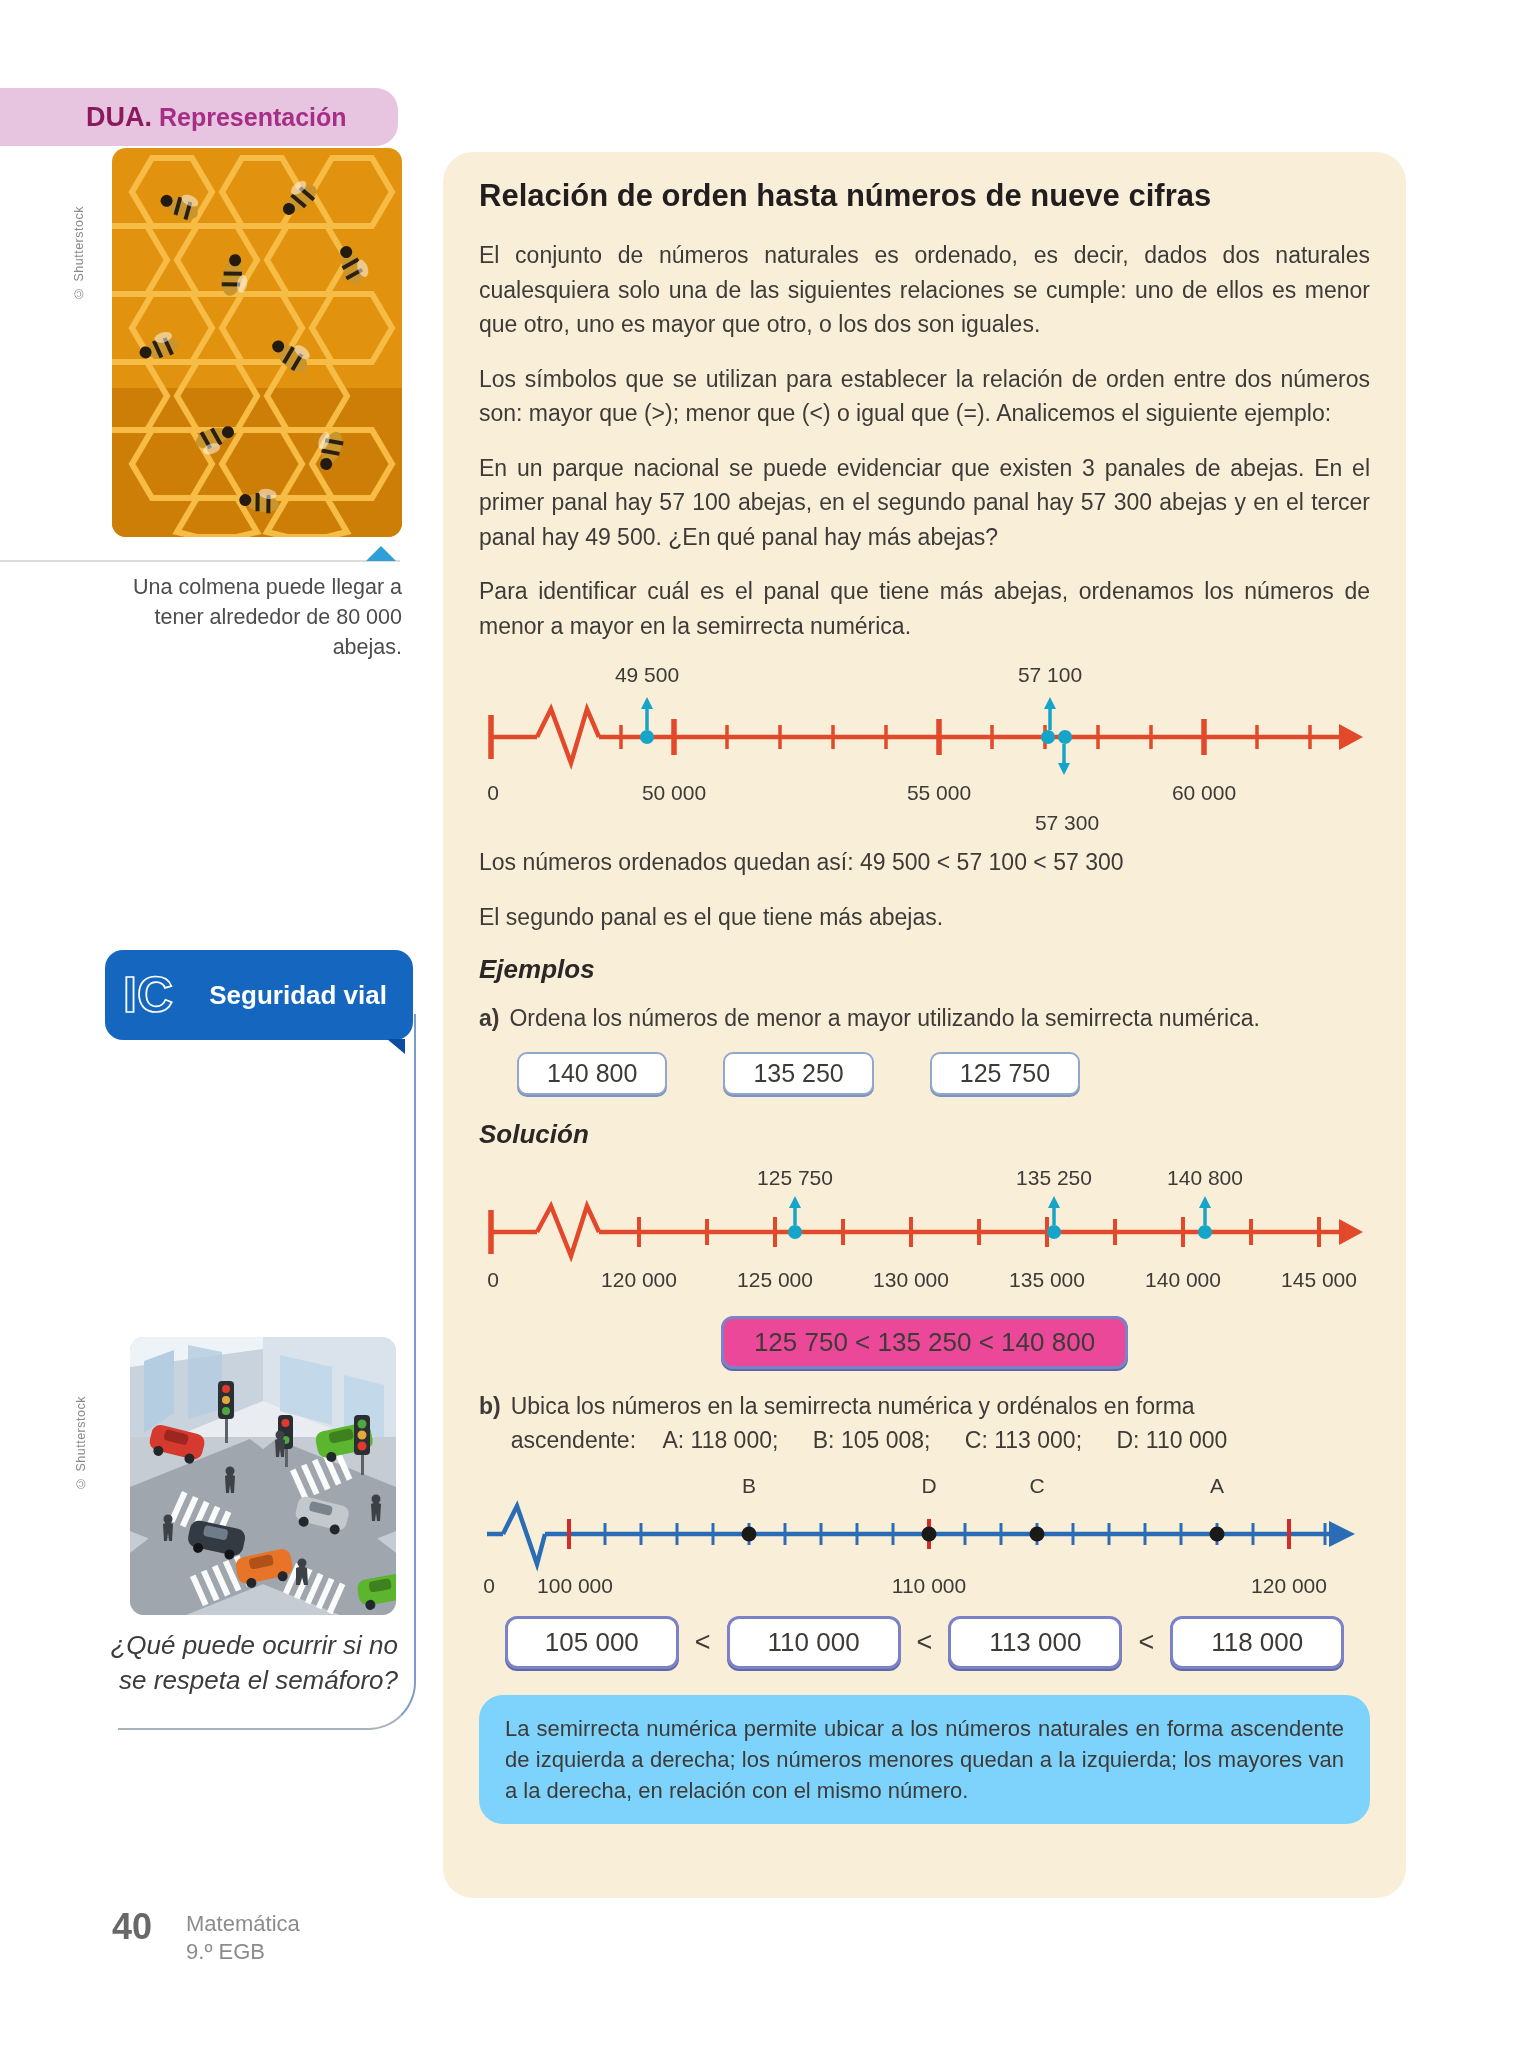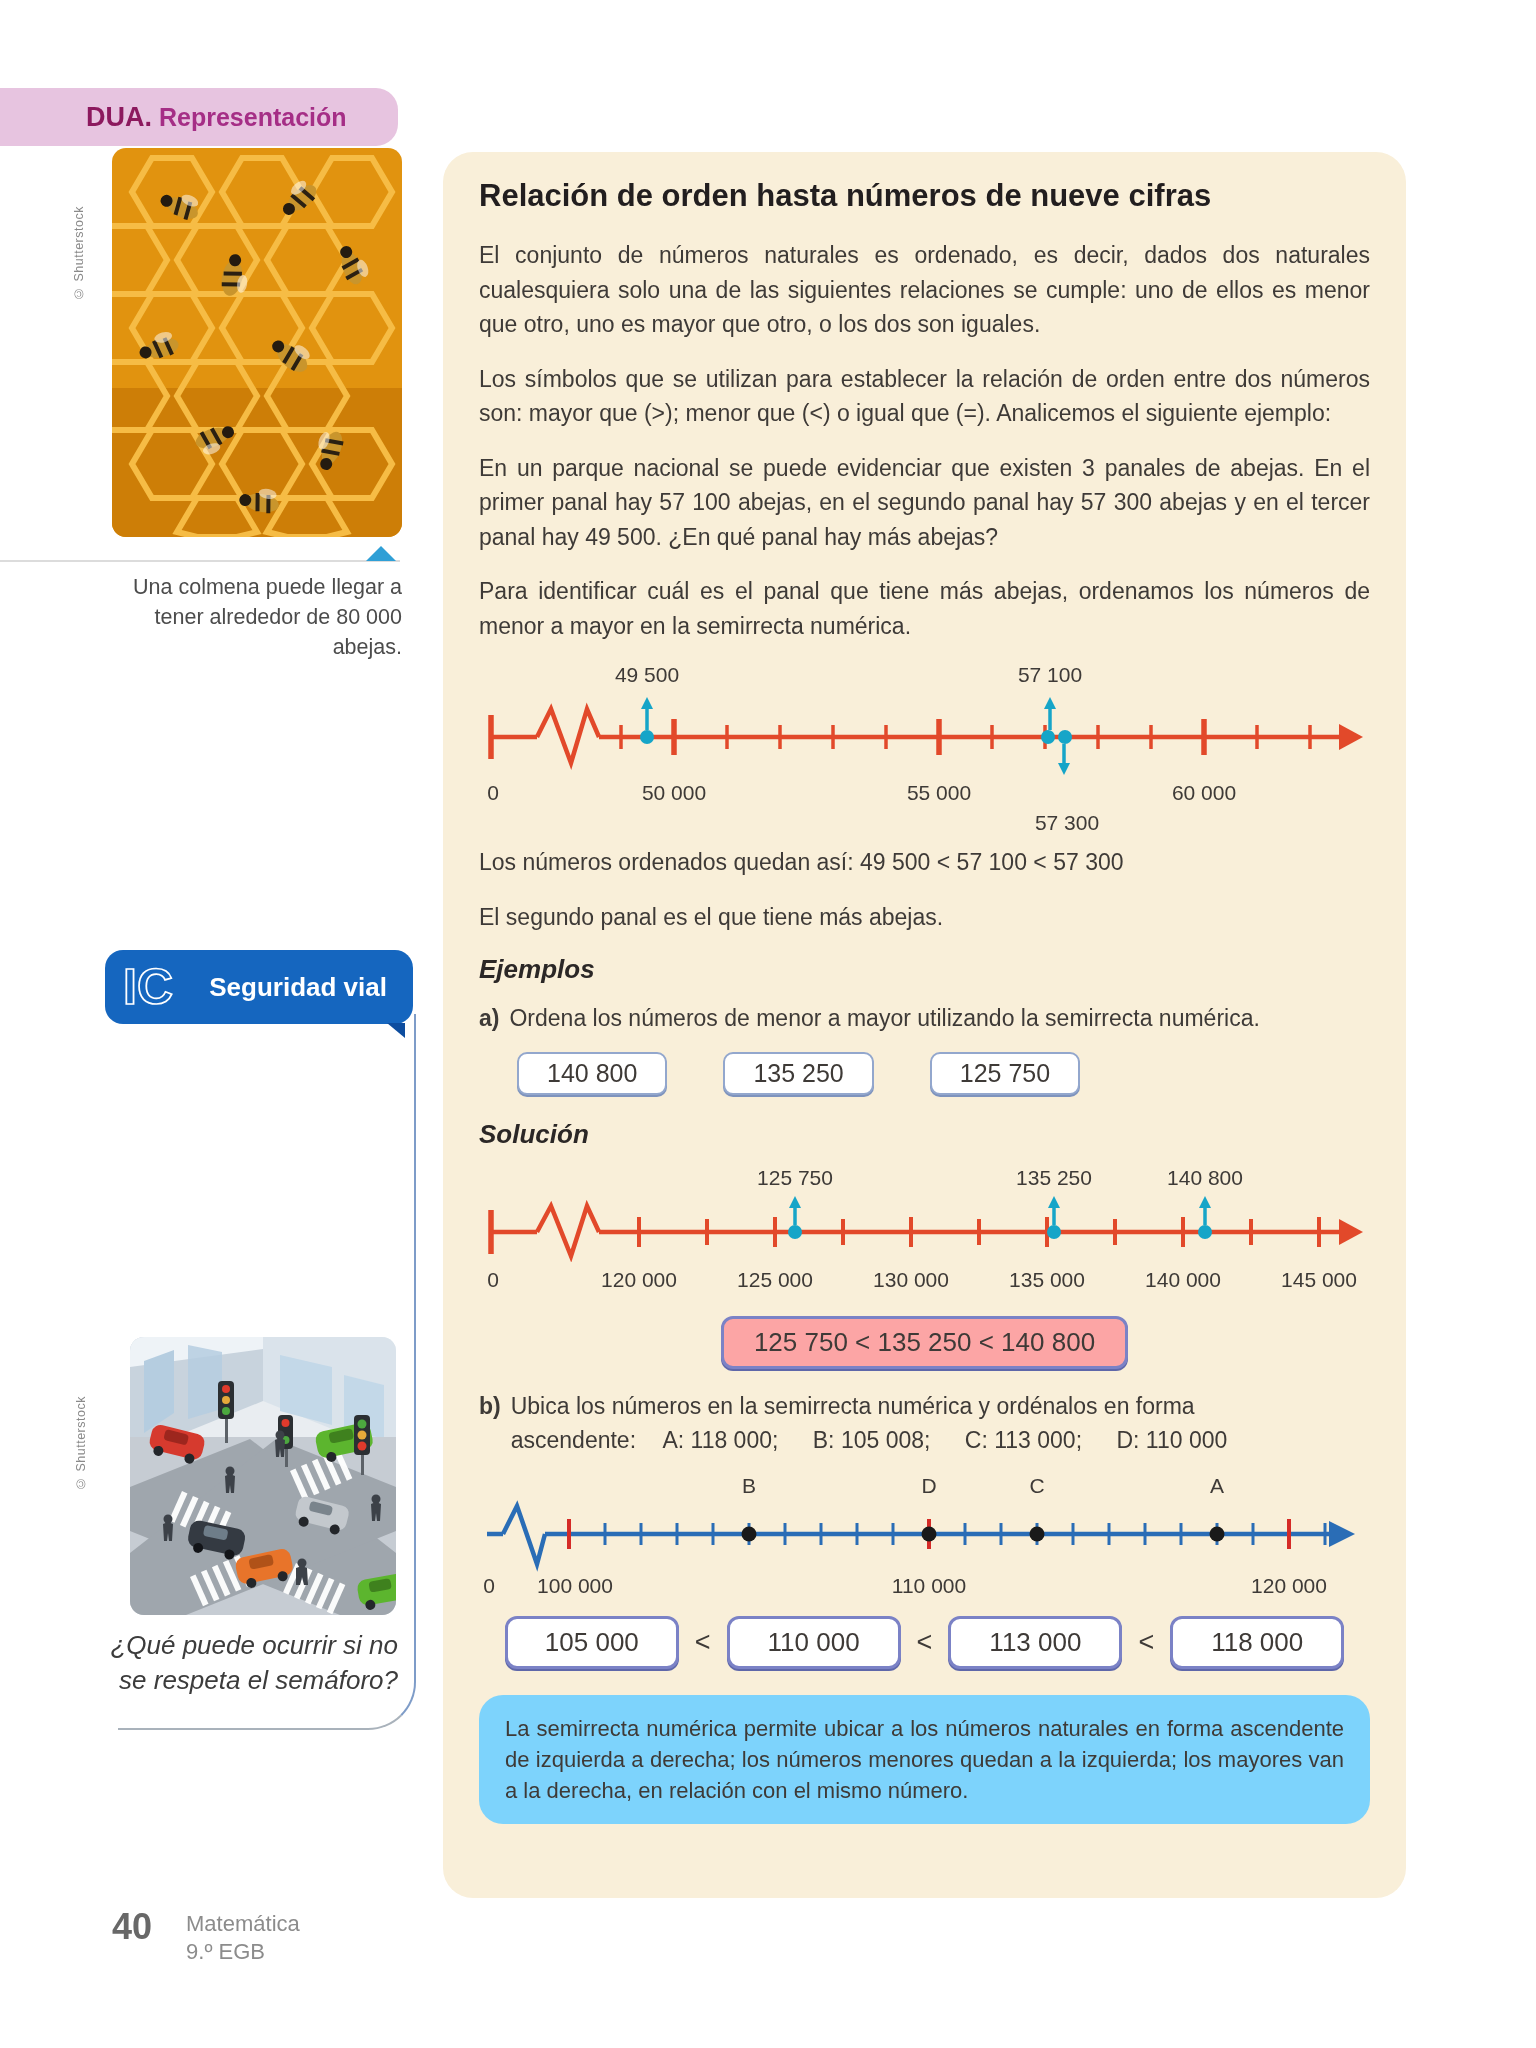--- a/index.html
+++ b/index.html
@@ -20,21 +20,21 @@
 
   
   .bee-photo{position:absolute;left:112px;top:148px;width:290px;height:389px;border-radius:14px;overflow:hidden;}
   .caption-divider{position:absolute;left:0;top:560px;width:400px;height:2px;background:#dcdcdc;}
   .tri{position:absolute;left:366px;top:546px;width:0;height:0;
        border-left:15px solid transparent;border-right:15px solid transparent;border-bottom:15px solid #2f9fd6;}
   .bee-caption{position:absolute;left:85px;top:572px;width:317px;text-align:right;
                font-size:21.5px;line-height:1.4;color:#4c4c4c;}
 
   
-  .badge{position:absolute;left:105px;top:950px;width:308px;height:74px;background:#1566bf;
+  .badge{position:absolute;left:105px;top:950px;width:308px;height:90px;background:#1566bf;
          border-radius:18px;display:flex;align-items:center;padding:0 26px 0 16px;box-sizing:border-box;}
   .badge-label{margin-left:auto;color:#ffffff;font-weight:bold;font-size:26px;}
   .badge-notch{position:absolute;right:8px;bottom:-14px;width:18px;height:15px;background:#0d4d9f;
                clip-path:polygon(100% 0,100% 100%,0 0);}
   .side-frame{position:absolute;left:118px;top:1014px;width:296px;height:714px;
               border-right:2.5px solid #7e9cc8;border-bottom:2.5px solid #a9b2bb;border-bottom-right-radius:48px;}
   .side-text{position:absolute;left:88px;top:1056px;width:316px;text-align:right;
              font-size:23.5px;line-height:1.42;color:#4b4b4b;}
   .traffic-photo{position:absolute;left:130px;top:1337px;width:266px;height:278px;border-radius:14px;overflow:hidden;}
   .side-question{position:absolute;left:86px;top:1628px;width:312px;text-align:right;
@@ -49,21 +49,21 @@
   .subhead{font-size:26px;font-style:italic;font-weight:bold;color:#2b2726;margin:4px 0 16px;}
   .item{display:flex;gap:10px;font-size:23px;line-height:1.5;margin:0 0 16px;}
   .item b{flex:none;}
   .bitem{display:inline-block;margin-right:28px;}
   .asc{display:inline-block;margin-right:20px;}
 
   .numboxes{display:flex;gap:56px;margin:4px 0 24px 38px;}
   .numbox{border:2.5px solid #93a7cd;border-radius:10px;background:#fff;padding:5px 28px;
           font-size:25px;box-shadow:0 2px 0 #7e93bd;}
   .result-wrap{text-align:center;margin:10px 0 20px;}
-  .result-box{display:inline-block;border:3px solid #7b82c6;border-radius:12px;background:#fca5a5;
+  .result-box{display:inline-block;border:3px solid #7b82c6;border-radius:12px;background:#ec4899;
               padding:8px 30px;font-size:26px;box-shadow:0 2px 0 #5f67a9;}
   .chain{display:flex;align-items:center;justify-content:center;gap:16px;margin:6px 0 26px;}
   .chain .cbox{min-width:168px;text-align:center;border:3px solid #7b82c6;border-radius:12px;background:#fff;
                padding:8px 0;font-size:26px;box-shadow:0 2px 0 #5f67a9;}
   .chain .lt{font-size:27px;}
 
   .note{background:#7dd3fc;border-radius:24px;padding:18px 26px;font-size:22px;line-height:1.42;
         text-align:justify;margin-top:6px;}
 
   

